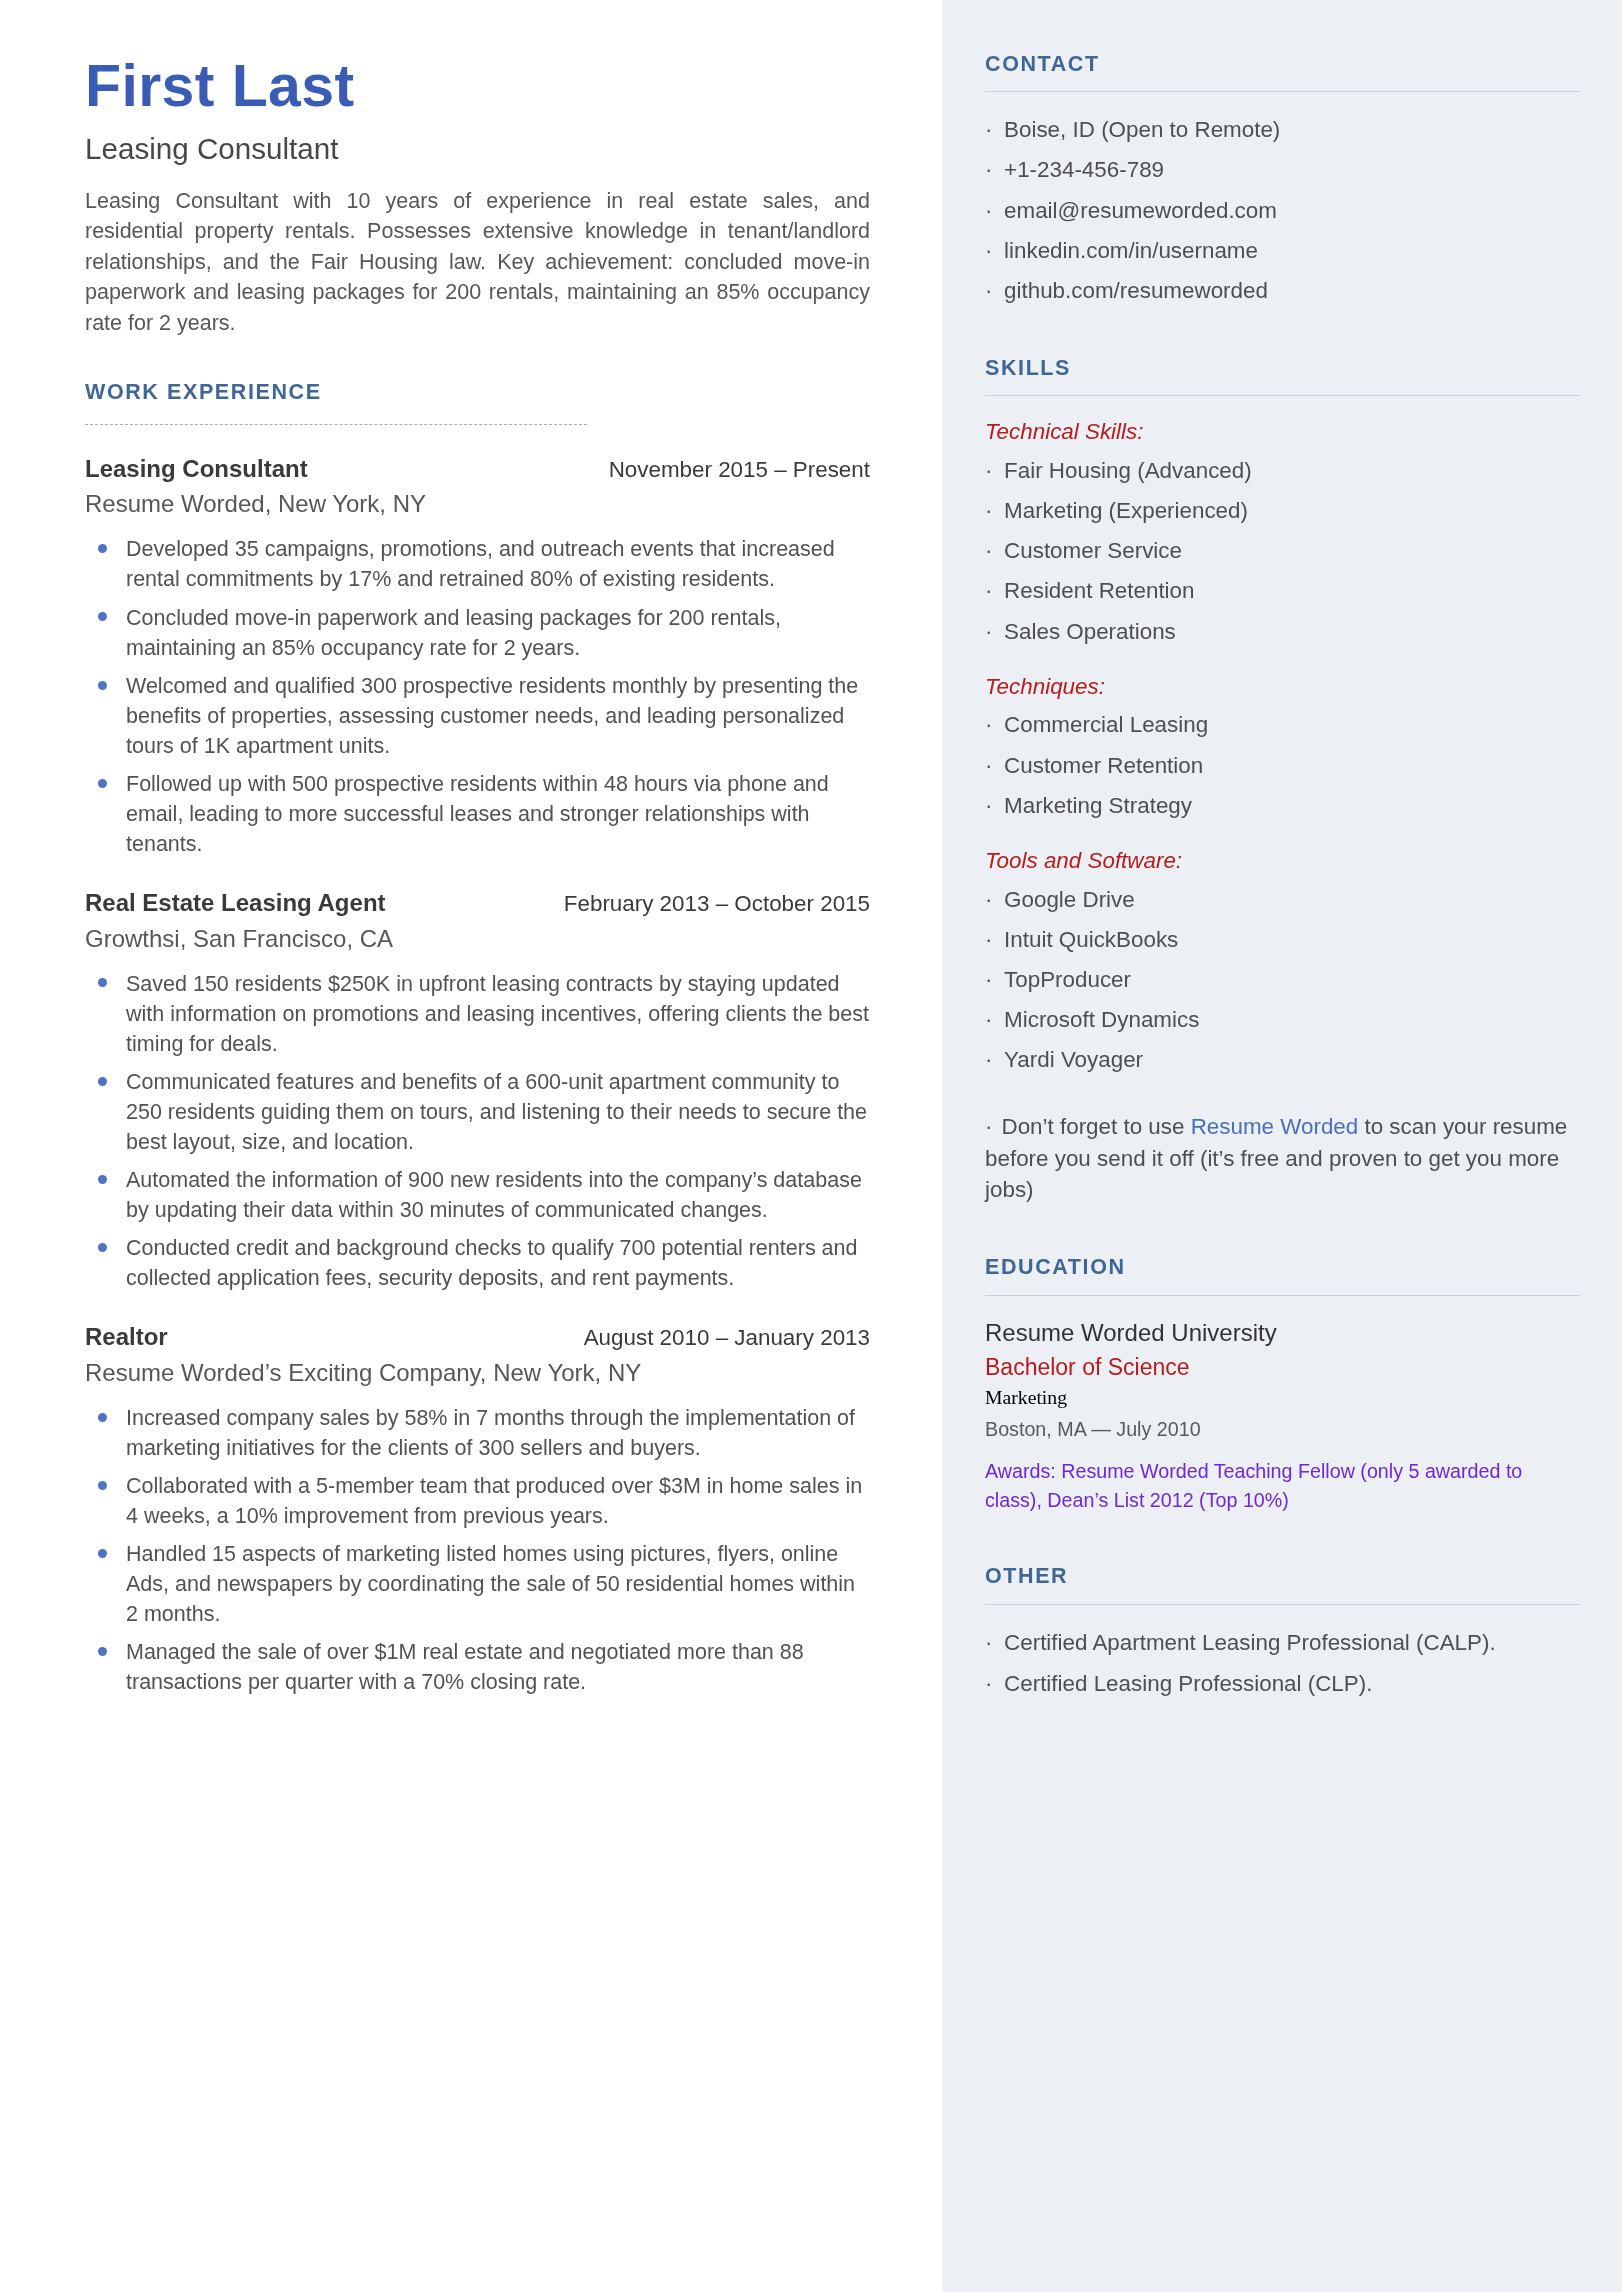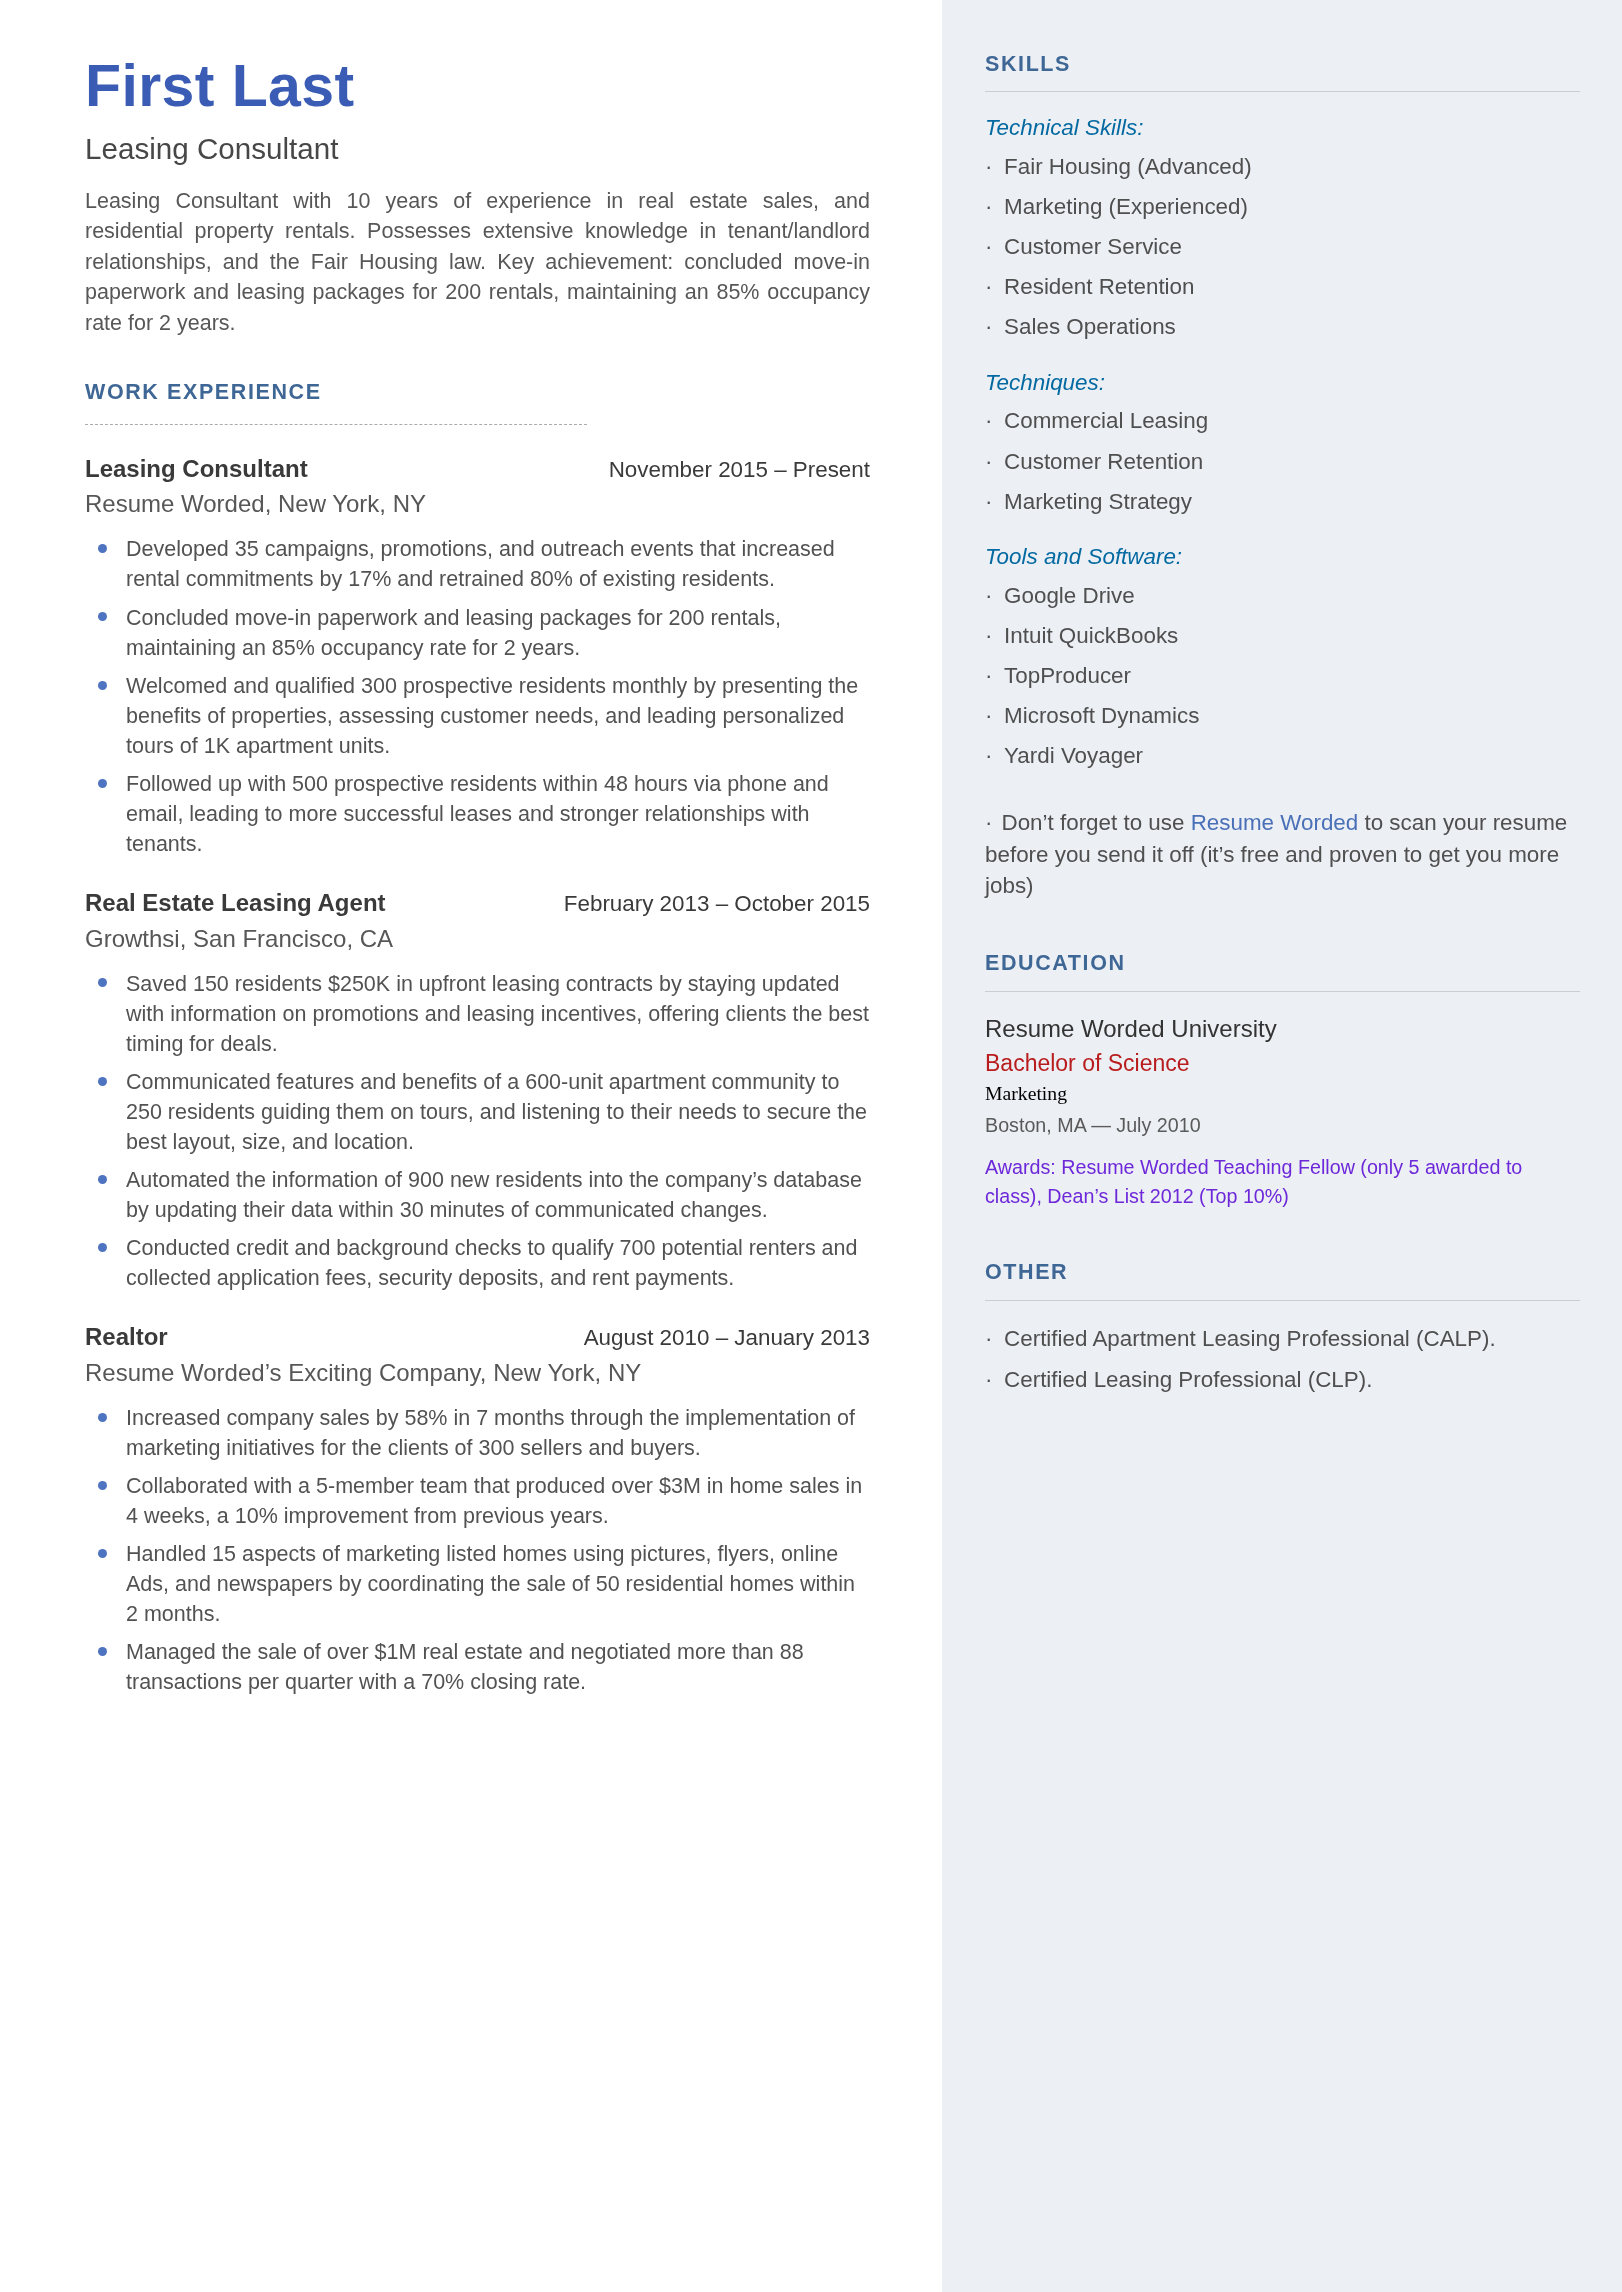--- a/index.html
+++ b/index.html
@@ -131,21 +131,21 @@
   }
   .sb-item::before {
     content: "\00b7";
     margin-right: 11.6px;
     color: #4f4f4f;
   }
   .skill-group { margin-bottom: 27px; }
   .skill-group-label {
     font-style: italic;
     font-size: 22.4px;
-    color: #0369a1;
+    color: #b91c1c;
     margin-bottom: 10.7px;
   }
   .sb-note {
     margin: 36px 0 0 0;
     font-size: 22.4px;
     line-height: 1.4;
     color: #4f4f4f;
   }
   .note-bullet { margin-right: 9px; }
   .sb-link {
@@ -247,20 +247,36 @@
               <li>Handled 15 aspects of marketing listed homes using pictures, flyers, online Ads, and newspapers by coordinating the sale of 50 residential homes within 2 months.</li>
 
               <li>Managed the sale of over $1M real estate and negotiated more than 88 transactions per quarter with a 70% closing rate.</li>
             </ul>
         </div>
       </div>
   </div>
 
   <aside class="sidebar">
 
+    <section class="sb-section">
+      <div class="sb-heading">CONTACT</div>
+      <div class="sb-divider"></div>
+      <ul class="sb-list">
+
+          <li class="sb-item">Boise, ID (Open to Remote)</li>
+
+          <li class="sb-item">+1-234-456-789</li>
+
+          <li class="sb-item">email@resumeworded.com</li>
+
+          <li class="sb-item">linkedin.com/in/username</li>
+
+          <li class="sb-item">github.com/resumeworded</li>
+        </ul>
+    </section>
 
     <section class="sb-section">
       <div class="sb-heading">SKILLS</div>
       <div class="sb-divider"></div>
       <div>
 
           <div class="skill-group">
             <div class="skill-group-label">Technical Skills:</div>
             <ul class="sb-list">
 

